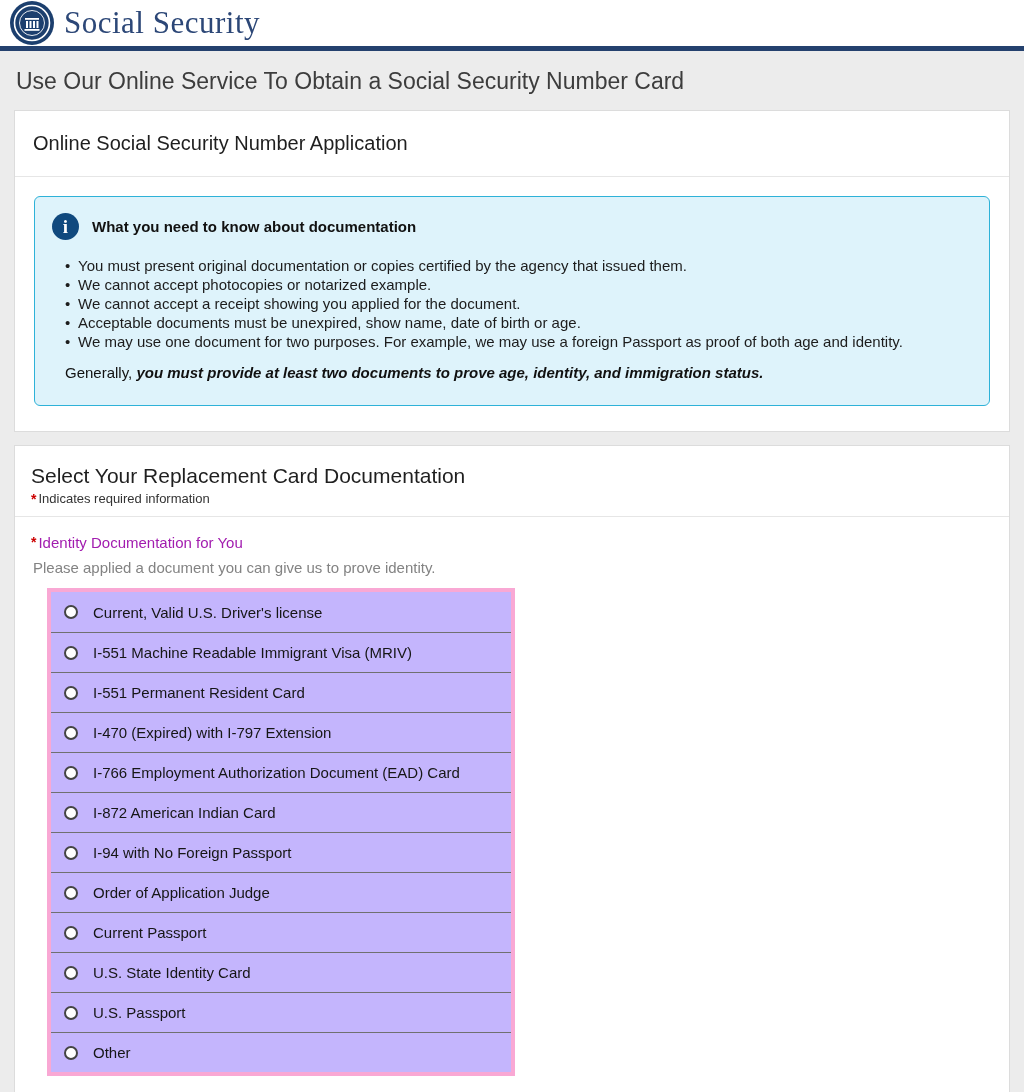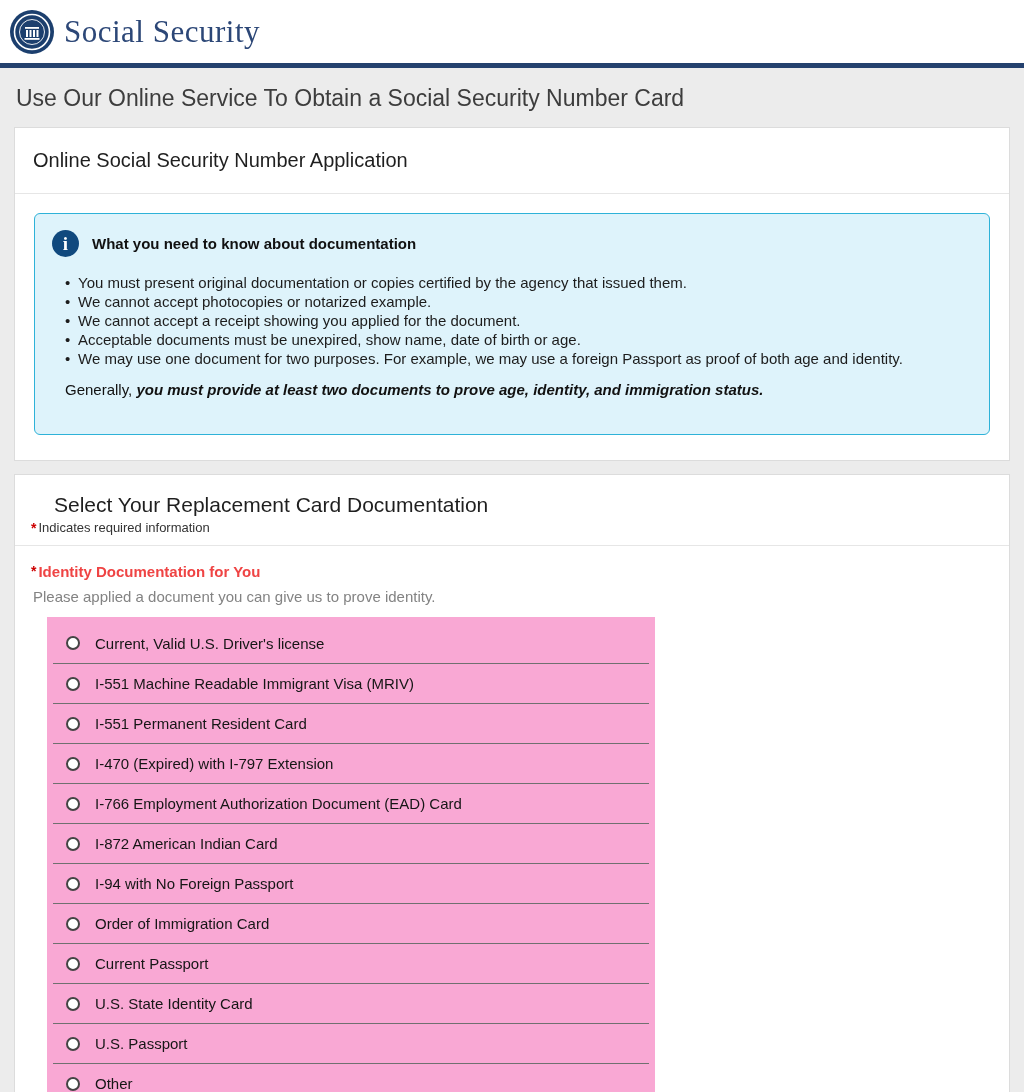--- a/index.html
+++ b/index.html
@@ -6,21 +6,21 @@
   html, body { width: 1024px; }
   body {
     font-family: "Liberation Sans", sans-serif;
     background: #ececec;
     color: #222;
   }
 
   
   .site-header {
     background: #ffffff;
-    height: 68px;
+    height: 51px;
     display: flex;
     align-items: center;
     padding-left: 10px;
     border-bottom: 5px solid #24416e;
   }
   .seal {
     width: 44px; height: 44px;
     flex: 0 0 auto;
   }
   .brand {
@@ -93,67 +93,66 @@
     padding-left: 13px;
     position: relative;
   }
   .info-bullets li::before {
     content: "\2022";
     position: absolute;
     left: 0;
     top: 0;
   }
   .info-summary {
-    margin: 13px 0 16px 13px;
+    margin: 13px 0 4px 13px;
     font-size: 15px;
     color: #111;
   }
   .info-summary .emph {
     font-weight: bold;
     font-style: italic;
   }
 
   
   .sel-head { padding: 18px 18px 9px 16px; border-bottom: 1px solid #e6e6e6; }
   .sel-title {
     font-size: 21px;
     font-weight: 400;
     color: #1f1f1f;
     margin-bottom: 3px;
-    margin-left: 23px;
   }
   .required-note {
     font-size: 13px;
     color: #333;
   }
   .req-star {
     color: #cc0000;
     font-weight: bold;
     font-size: 14px;
     margin-right: 2px;
     vertical-align: top;
   }
   .question-block { padding: 17px 16px 0 16px; }
   .question-label {
     font-size: 15px;
-    font-weight: bold;
-    color: #ef4444;
+    font-weight: normal;
+    color: #a21caf;
   }
   .question-hint {
     font-size: 15px;
     color: #838383;
     margin: 7px 0 12px 2px;
   }
 
   
   .radio-list {
-    width: 608px;
-    border: 6px solid #f9a8d4;
+    width: 468px;
+    border: 4px solid #f9a8d4;
     margin: 0 0 26px 16px;
-    background: #f9a8d4;
+    background: #c4b5fd;
   }
   .radio-row {
     display: flex;
     align-items: center;
     height: 40px;
     padding-left: 13px;
     cursor: pointer;
   }
   .radio-row + .radio-row { border-top: 1px solid #707070; }
   .radio-circle {
@@ -249,21 +248,21 @@
         <label class="radio-row">
           <span class="radio-circle"></span>
           <span class="radio-label">I-872 American Indian Card</span>
         </label>
         <label class="radio-row">
           <span class="radio-circle"></span>
           <span class="radio-label">I-94 with No Foreign Passport</span>
         </label>
         <label class="radio-row">
           <span class="radio-circle"></span>
-          <span class="radio-label">Order of Immigration Card</span>
+          <span class="radio-label">Order of Application Judge</span>
         </label>
         <label class="radio-row">
           <span class="radio-circle"></span>
           <span class="radio-label">Current Passport</span>
         </label>
         <label class="radio-row">
           <span class="radio-circle"></span>
           <span class="radio-label">U.S. State Identity Card</span>
         </label>
         <label class="radio-row">

